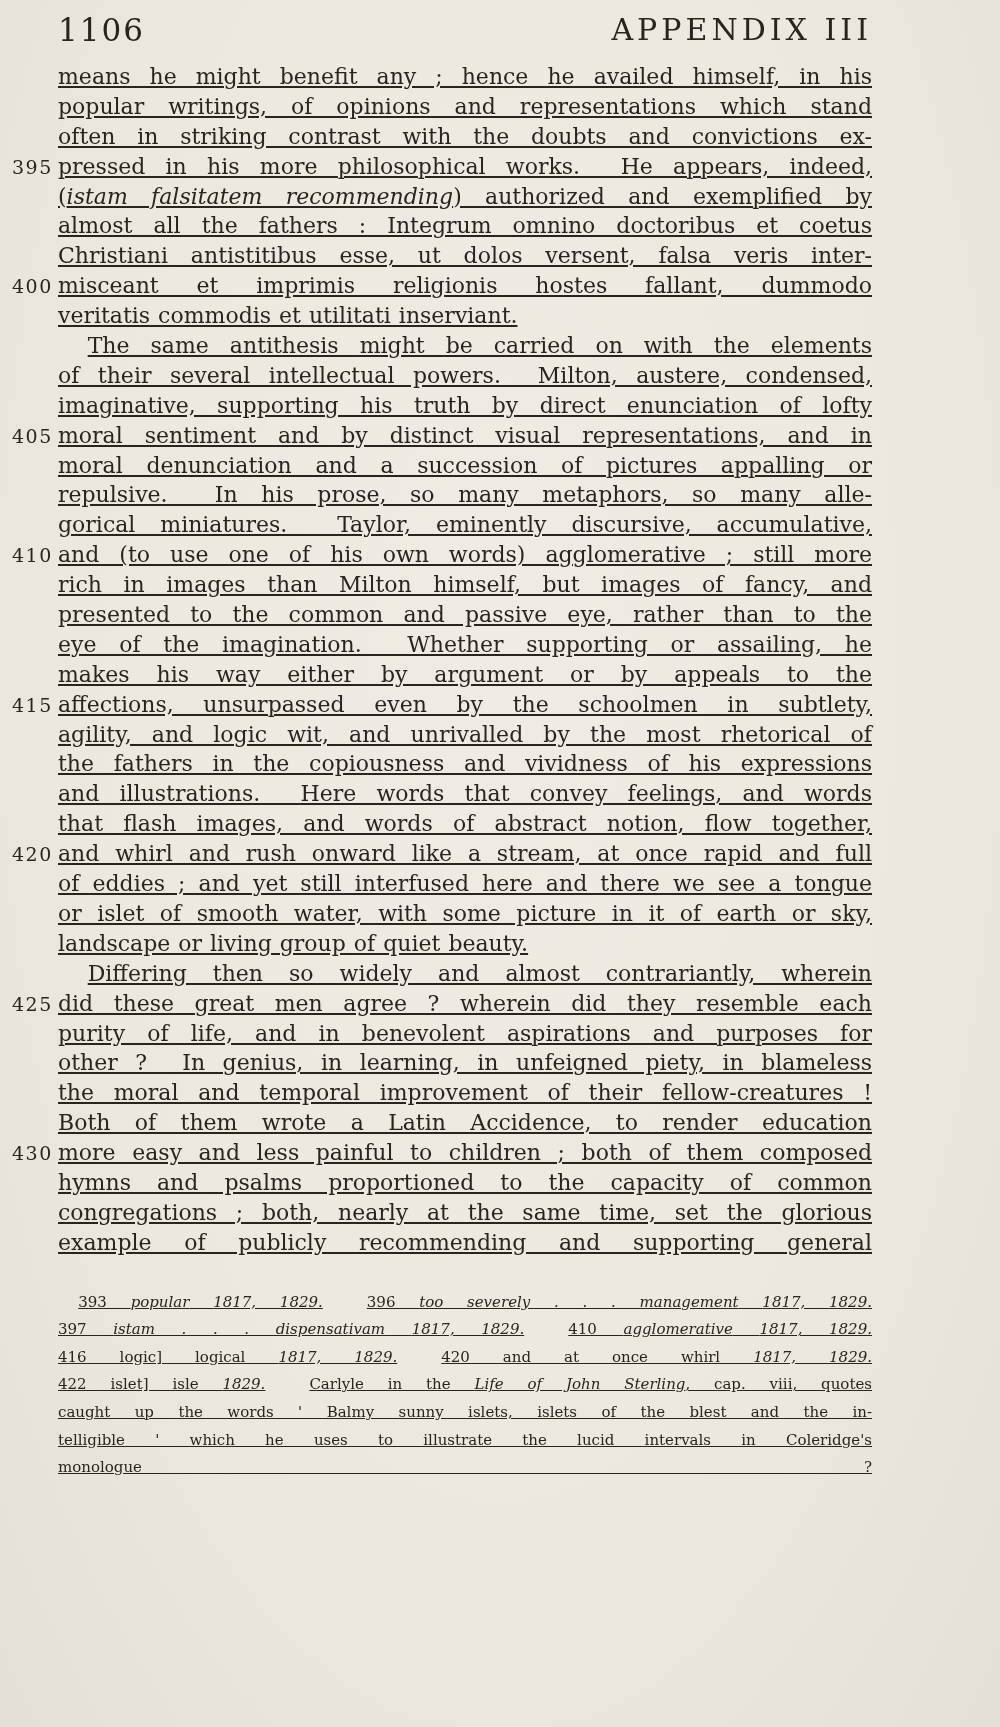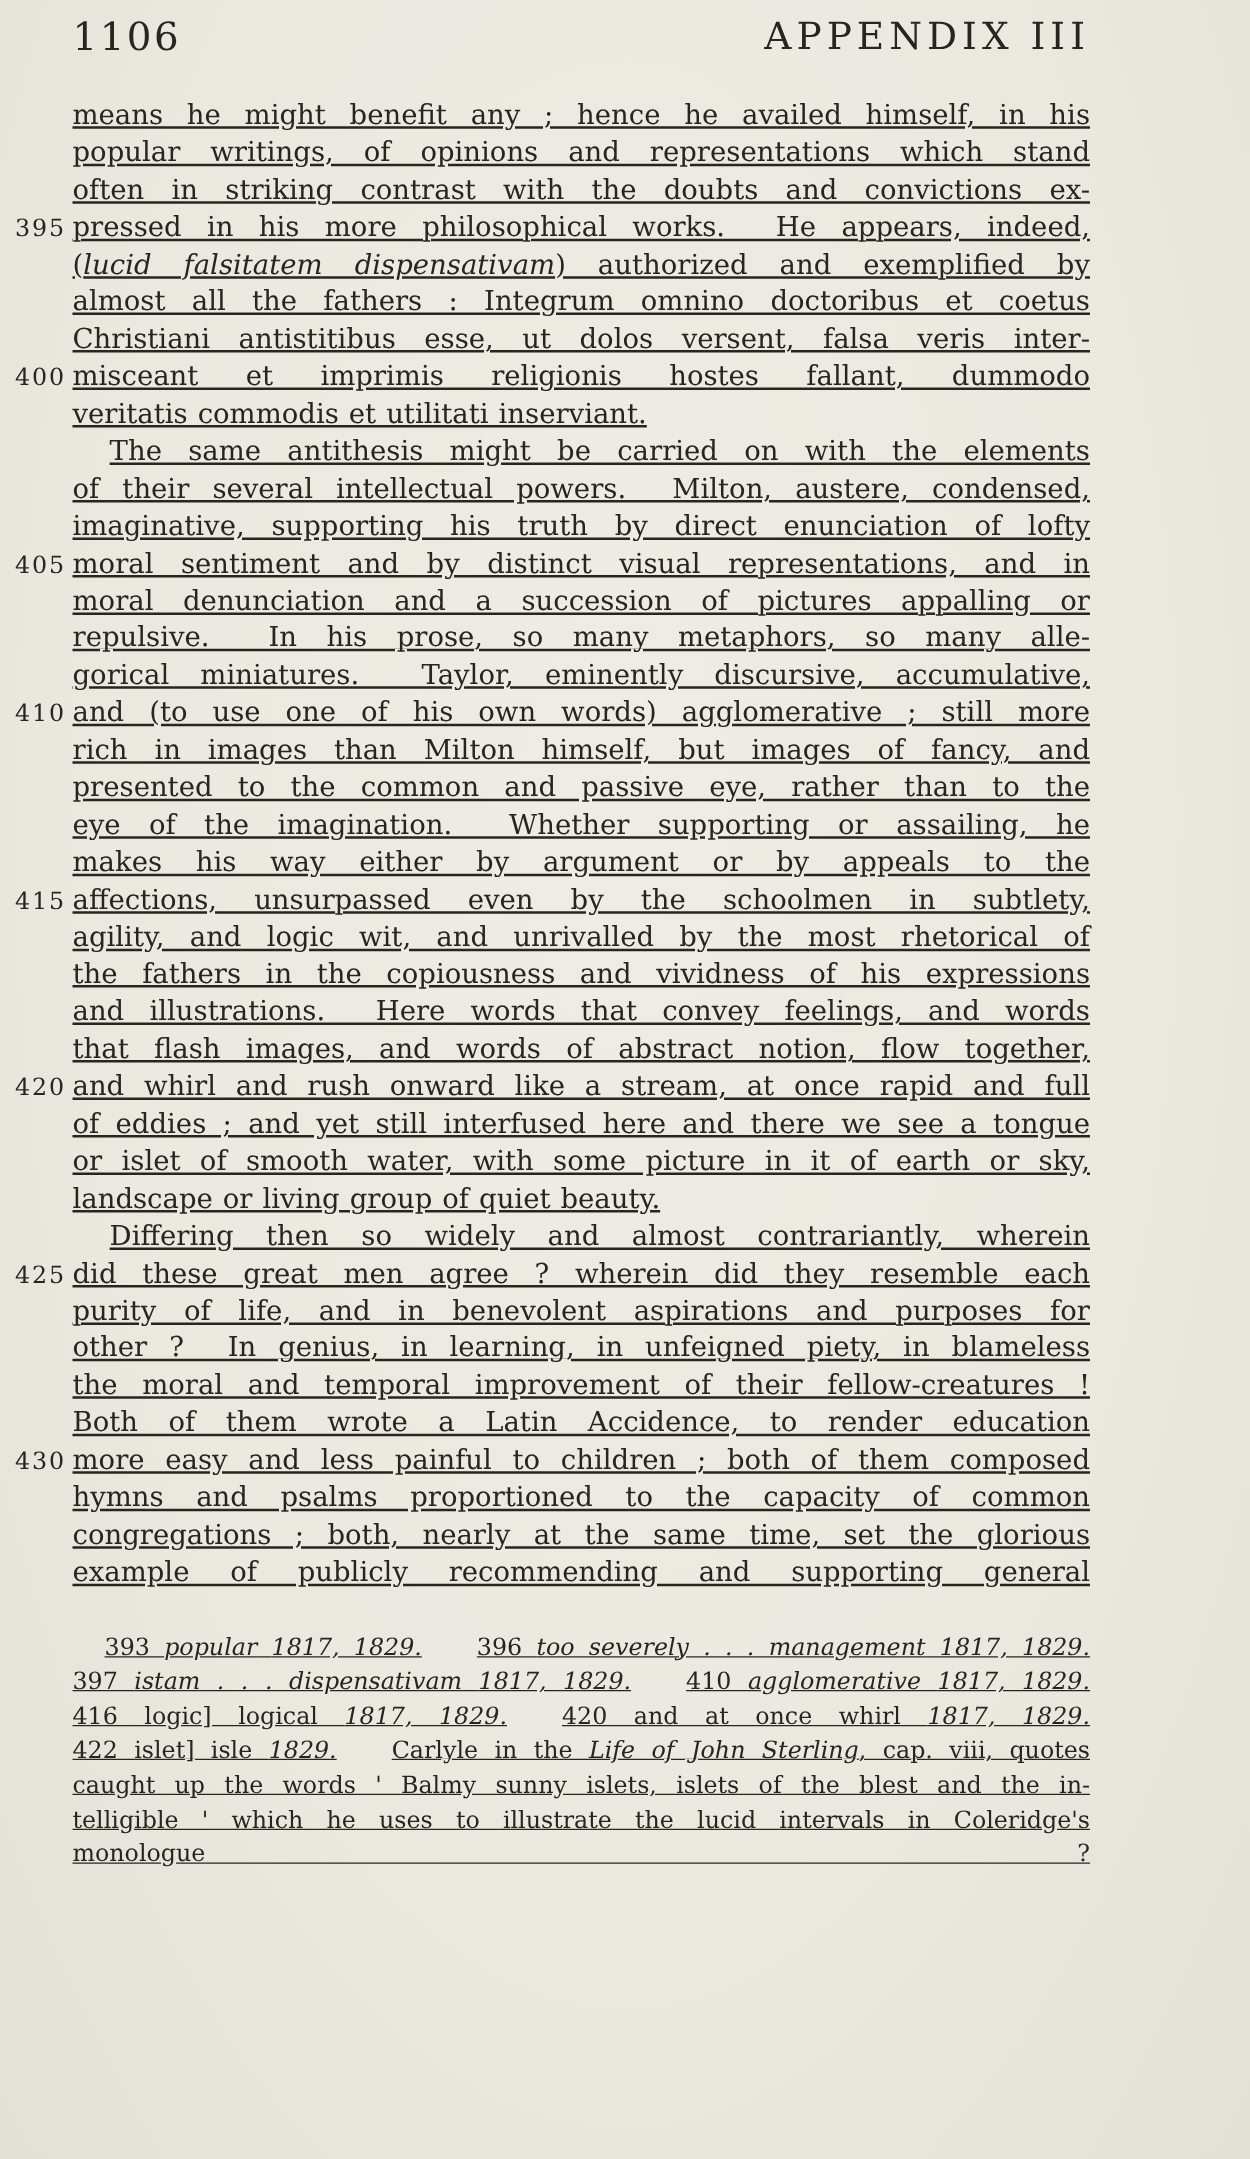--- a/index.html
+++ b/index.html
@@ -11,21 +11,20 @@
     -webkit-font-smoothing: antialiased;
   }
   .scan {
     position: relative;
     width: 1000px; height: 1727px;
     background: radial-gradient(ellipse at 50% 38%, #efece5 0%, #ebe8e0 60%, #e3e0d7 100%);
     overflow: hidden;
   }
   .pagehead {
     position: relative;
-    padding-top: 16px;
     height: 46px;
   }
   .pnum {
     position: absolute;
     left: 58px; top: 12px;
     font-size: 31px;
     letter-spacing: 2px;
   }
   .rhead {
     position: absolute;
@@ -58,21 +57,21 @@
     width: 44px;
     font-size: 19px;
     letter-spacing: 1.5px;
     text-align: center;
     text-indent: 0;
   }
   .it { font-style: italic; }
   .apparatus {
     margin: 31px 0 0 58px;
     width: 814px;
-    font-size: 19px;
+    font-size: 15px;
   }
   .aline {
     position: relative;
     height: 27.6px;
     line-height: 27.6px;
     text-align: justify;
     text-align-last: justify;
     white-space: nowrap;
   }
   .fgap { display: inline-block; width: 44px; }
@@ -83,21 +82,21 @@
 <div class="scan">
   <div class="pagehead">
     <span class="pnum">1106</span>
     <span class="rhead">APPENDIX III</span>
   </div>
   <div class="textblock">
       <div class="tline"><span>means he might benefit any ; hence he availed himself, in his</span></div>
       <div class="tline"><span>popular writings, of opinions and representations which stand</span></div>
       <div class="tline"><span>often in striking contrast with the doubts and convictions ex-</span></div>
       <div class="tline"><span class="lnum">395</span><span>pressed in his more philosophical works.&nbsp; He appears, indeed,</span></div>
-      <div class="tline"><span>(</span><span class="it">lucid falsitatem dispensativam</span><span>) authorized and exemplified by</span></div>
+      <div class="tline"><span>(</span><span class="it">istam falsitatem recommending</span><span>) authorized and exemplified by</span></div>
       <div class="tline"><span>almost all the fathers : Integrum omnino doctoribus et coetus</span></div>
       <div class="tline"><span>Christiani antistitibus esse, ut dolos versent, falsa veris inter-</span></div>
       <div class="tline"><span class="lnum">400</span><span>misceant et imprimis religionis hostes fallant, dummodo</span></div>
       <div class="tline pend"><span>veritatis commodis et utilitati inserviant.</span></div>
       <div class="tline indent"><span>The same antithesis might be carried on with the elements</span></div>
       <div class="tline"><span>of their several intellectual powers.&nbsp; Milton, austere, condensed,</span></div>
       <div class="tline"><span>imaginative, supporting his truth by direct enunciation of lofty</span></div>
       <div class="tline"><span class="lnum">405</span><span>moral sentiment and by distinct visual representations, and in</span></div>
       <div class="tline"><span>moral denunciation and a succession of pictures appalling or</span></div>
       <div class="tline"><span>repulsive.&nbsp; In his prose, so many metaphors, so many alle-</span></div>

